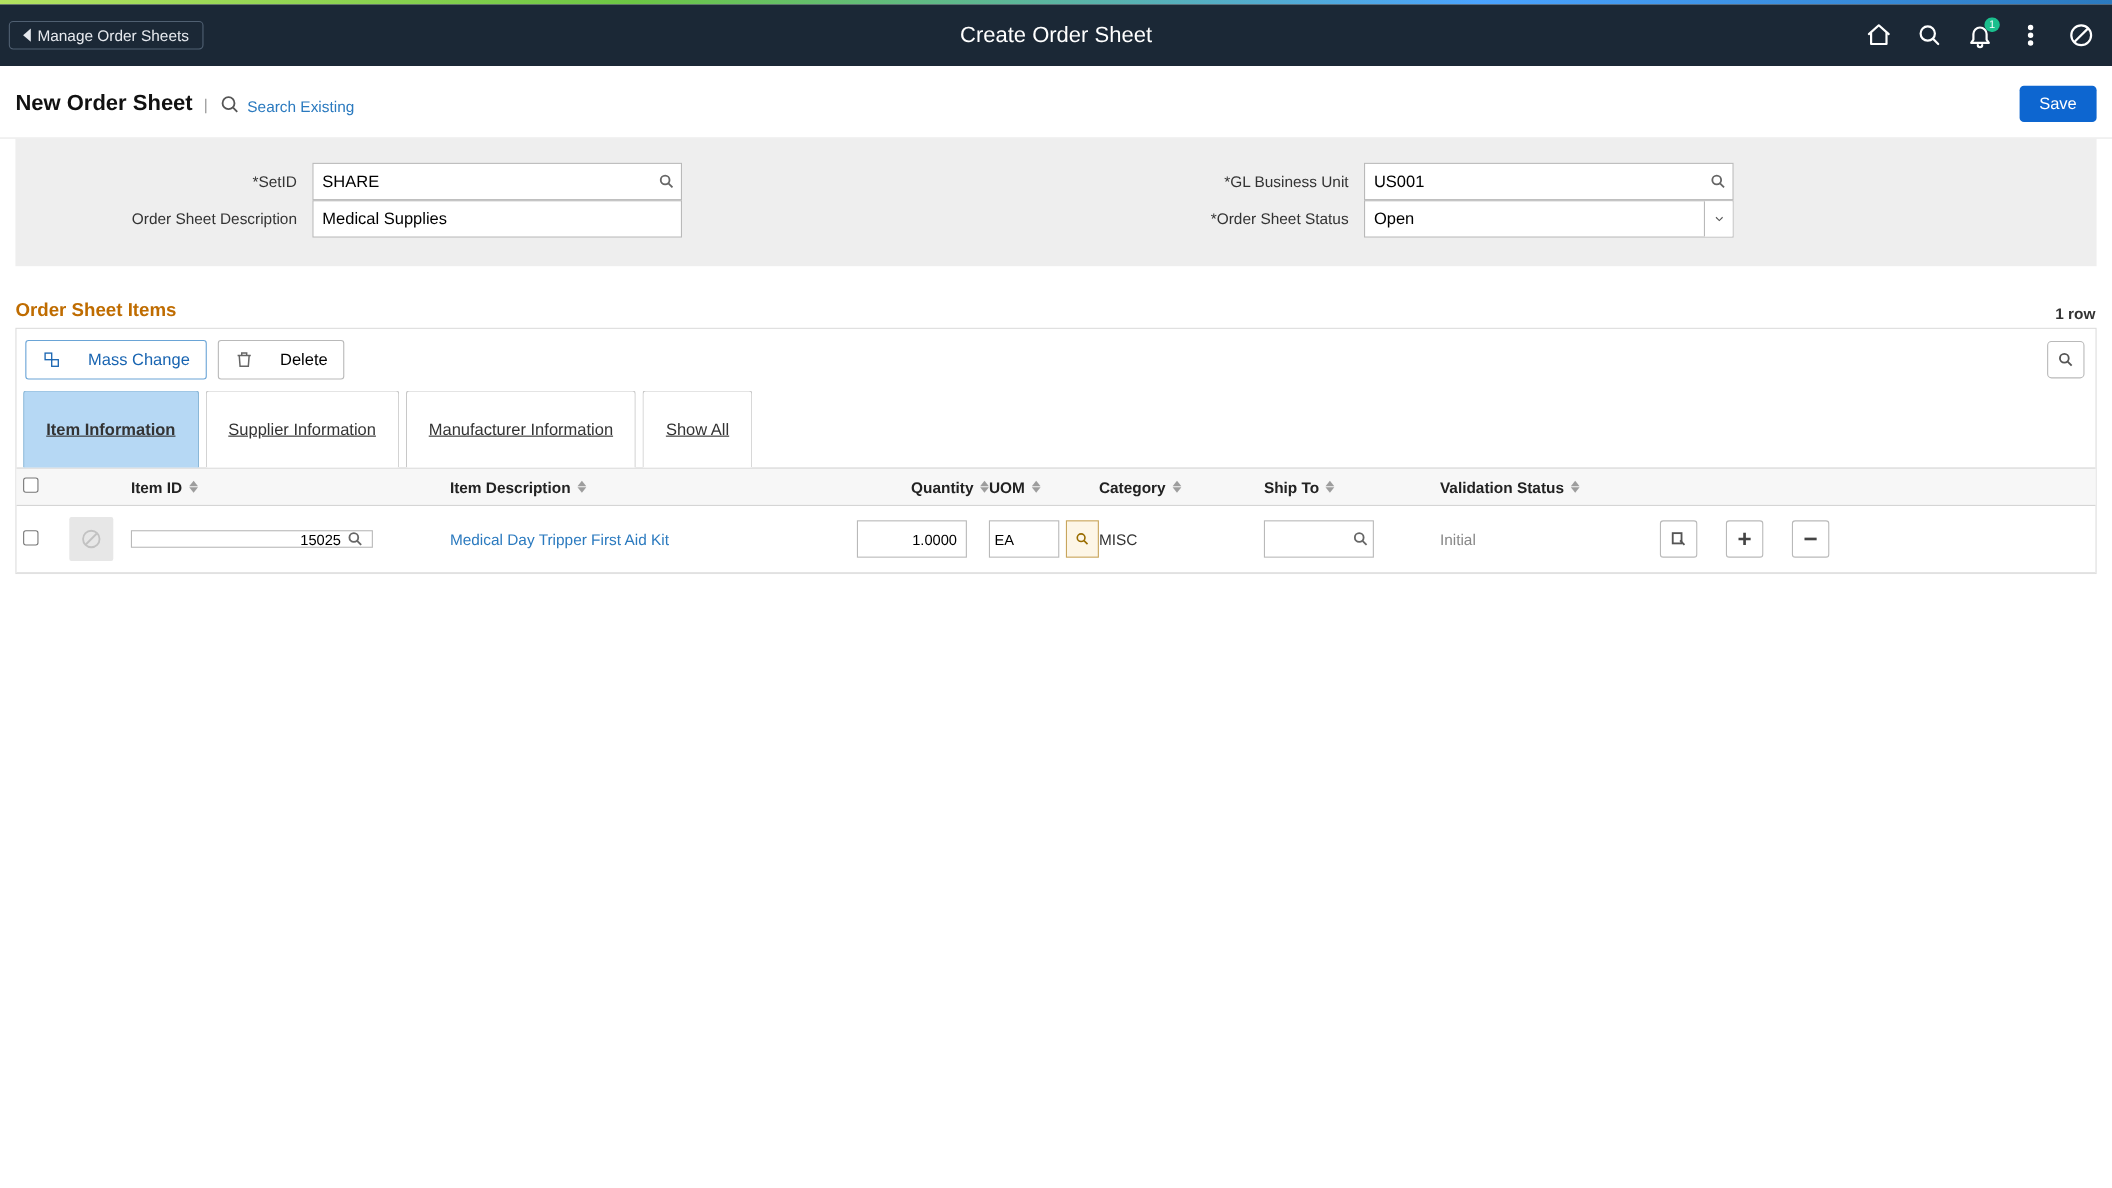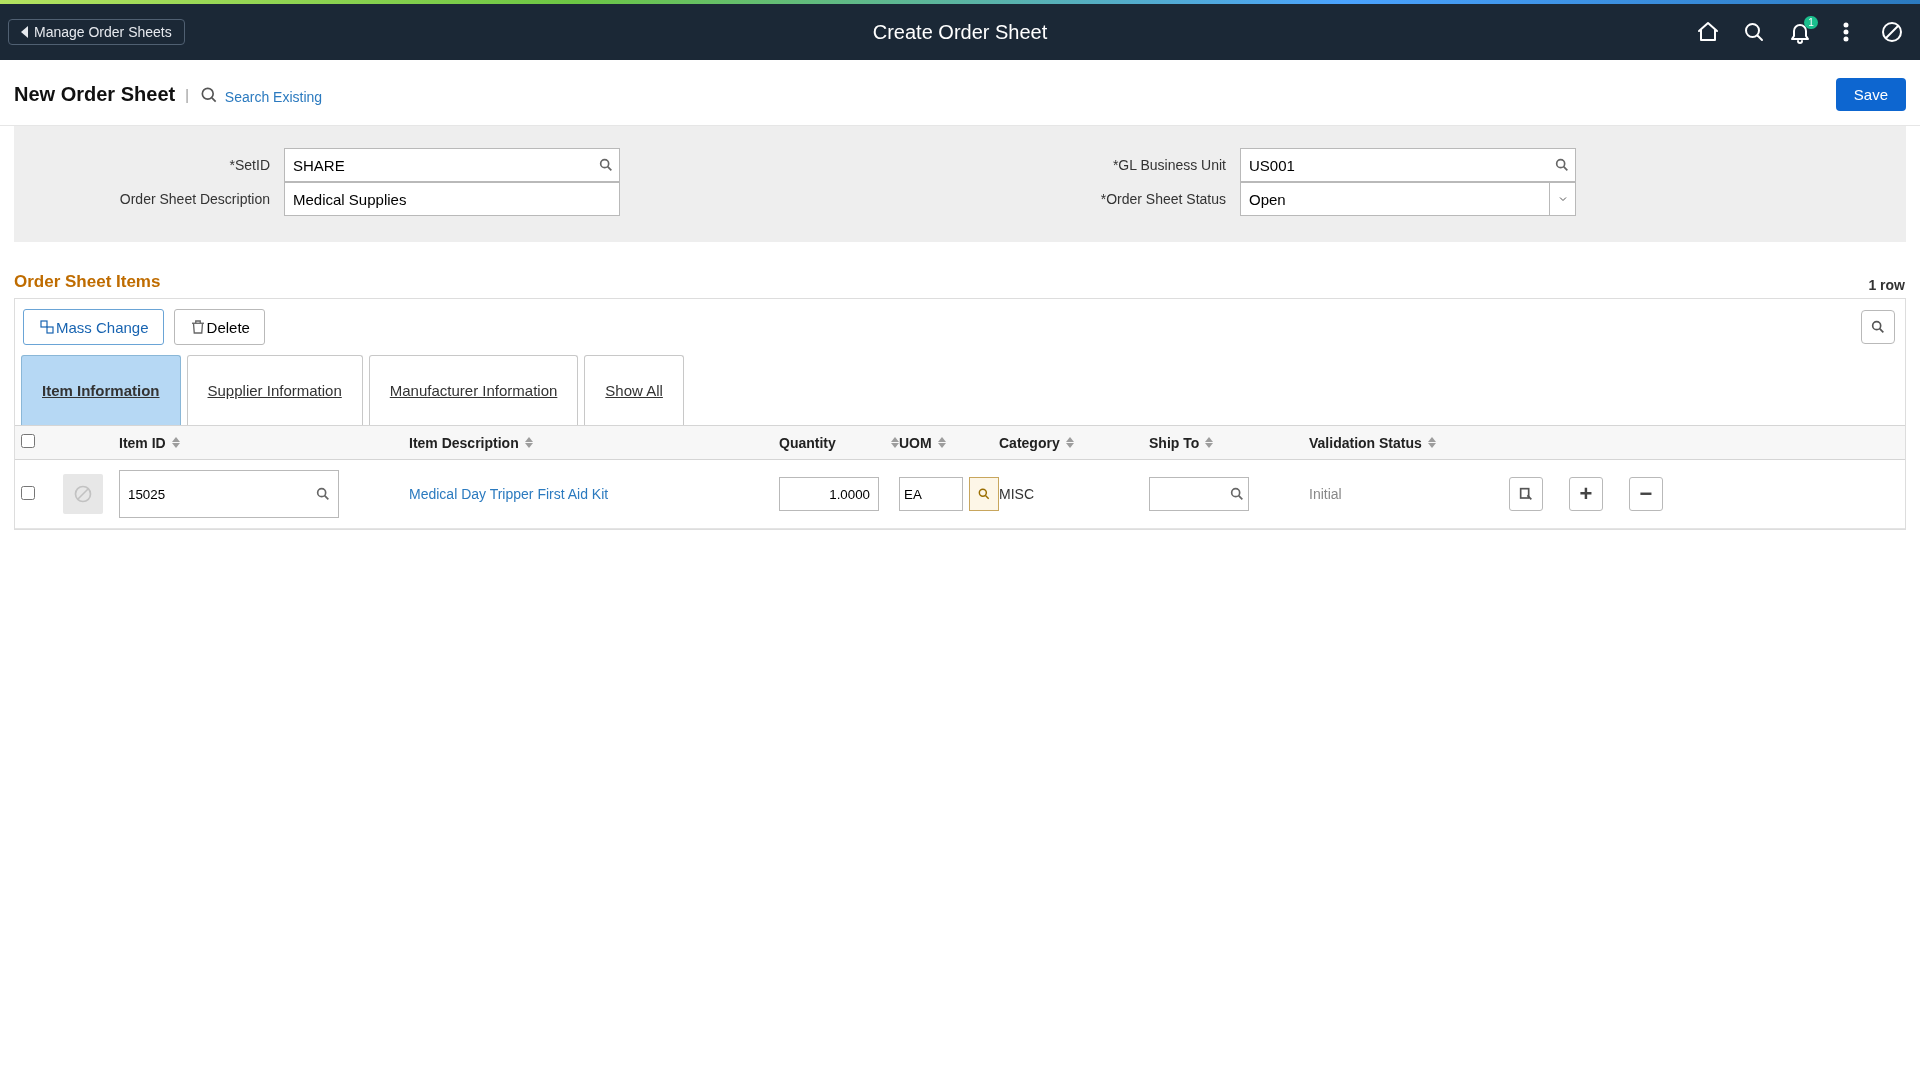--- a/index.html
+++ b/index.html
@@ -110,21 +110,21 @@
   .section-title {
     color: #bf6c00; font-weight: bold; font-size: 17px;
     margin: 30px 14px 6px 14px;
   }
   .items-box { margin: 0 14px; border: 1px solid #ddd; }
   .items-toolbar {
     display: flex; align-items: center; padding: 10px 10px 6px 8px;
   }
   .btn-outline {
     border: 1px solid #b9b9b9; background: #fff; padding: 8px 14px;
-    border-radius: 3px; display: inline-flex; align-items: center; gap: 0;
+    border-radius: 3px; display: inline-flex; align-items: center; gap: 24px;
     font-size: 15px; cursor: pointer;
   }
   .btn-outline.blue { border-color: #6aa4d6; color: #1864b1; }
   .btn-outline .ic { width: 18px; height: 18px; }
   .items-search { margin-left:auto; border:1px solid #b9b9b9; border-radius:4px; width:34px; height:34px; display:flex; align-items:center; justify-content:center; cursor:pointer;}
   .items-search svg{width:16px;height:16px;stroke:#555;fill:none;stroke-width:2.5;}
 
   
   .tabs { display: flex; gap: 6px; padding: 4px 6px 0 6px; }
   .tab {
@@ -144,33 +144,33 @@
     background: #f7f7f7;
     padding: 8px 6px;
     font-weight: bold;
     color: #222;
   }
   .grid-head .h { display:flex; align-items:center; gap:6px; }
   .sortic { display:inline-flex; flex-direction:column; line-height:0; opacity:.55;}
   .sortic span{ width:0;height:0;border-left:4px solid transparent;border-right:4px solid transparent;}
   .sortic .up{ border-bottom:5px solid #555; margin-bottom:1px;}
   .sortic .dn{ border-top:5px solid #555;}
-  .h.right{ justify-content:space-between;}
+  .h.right{ justify-content:flex-end;}
 
   .grid-row {
     display: grid;
     grid-template-columns: 42px 56px 290px 370px 120px 100px 150px 160px 200px 60px 60px 60px;
     align-items: center;
     padding: 10px 6px;
     border-bottom: 1px solid #e4e4e4;
   }
   .thumb { width: 40px; height: 40px; background: #e7e7e7; border-radius: 2px; display:flex; align-items:center; justify-content:center;}
   .thumb svg{ width:20px;height:20px; stroke:#c2c2c2; stroke-width:2; fill:none;}
   .cell-input { position:relative; }
-  .cell-input input{ width: 220px; height:48px; border:1px solid #b9b9b9; padding:4px 28px 4px 8px;}
+  .cell-input input{ width: 220px; height:16px; border:1px solid #b9b9b9; padding:4px 28px 4px 8px;text-align:right;}
   .cell-input .lookup-sm{ right:50px;}
   .link { color:#2b7abf; cursor:pointer;}
   .qty input{ width:100px; text-align:right; height:34px; border:1px solid #b9b9b9; padding:4px 8px;}
   .uom { display:flex; gap:6px; align-items:center;}
   .uom input{width:64px; height:34px; border:1px solid #b9b9b9; padding:4px;}
   .uom .lk{width:34px;height:34px;border:1px solid #c8a65d;display:flex;align-items:center;justify-content:center;background:#fdf6e7;cursor:pointer;}
   .uom .lk svg{width:14px;height:14px;stroke:#9a6d00;fill:none;stroke-width:2.5;}
   .shipto input{width:100px;height:34px;border:1px solid #b9b9b9;padding:4px 24px 4px 6px;}
   .icon-square{width:34px;height:34px;border:1px solid #b9b9b9;border-radius:3px;display:flex;align-items:center;justify-content:center;cursor:pointer;}
   .icon-square svg{width:16px;height:16px;stroke:#555;fill:none;stroke-width:2.5;}

